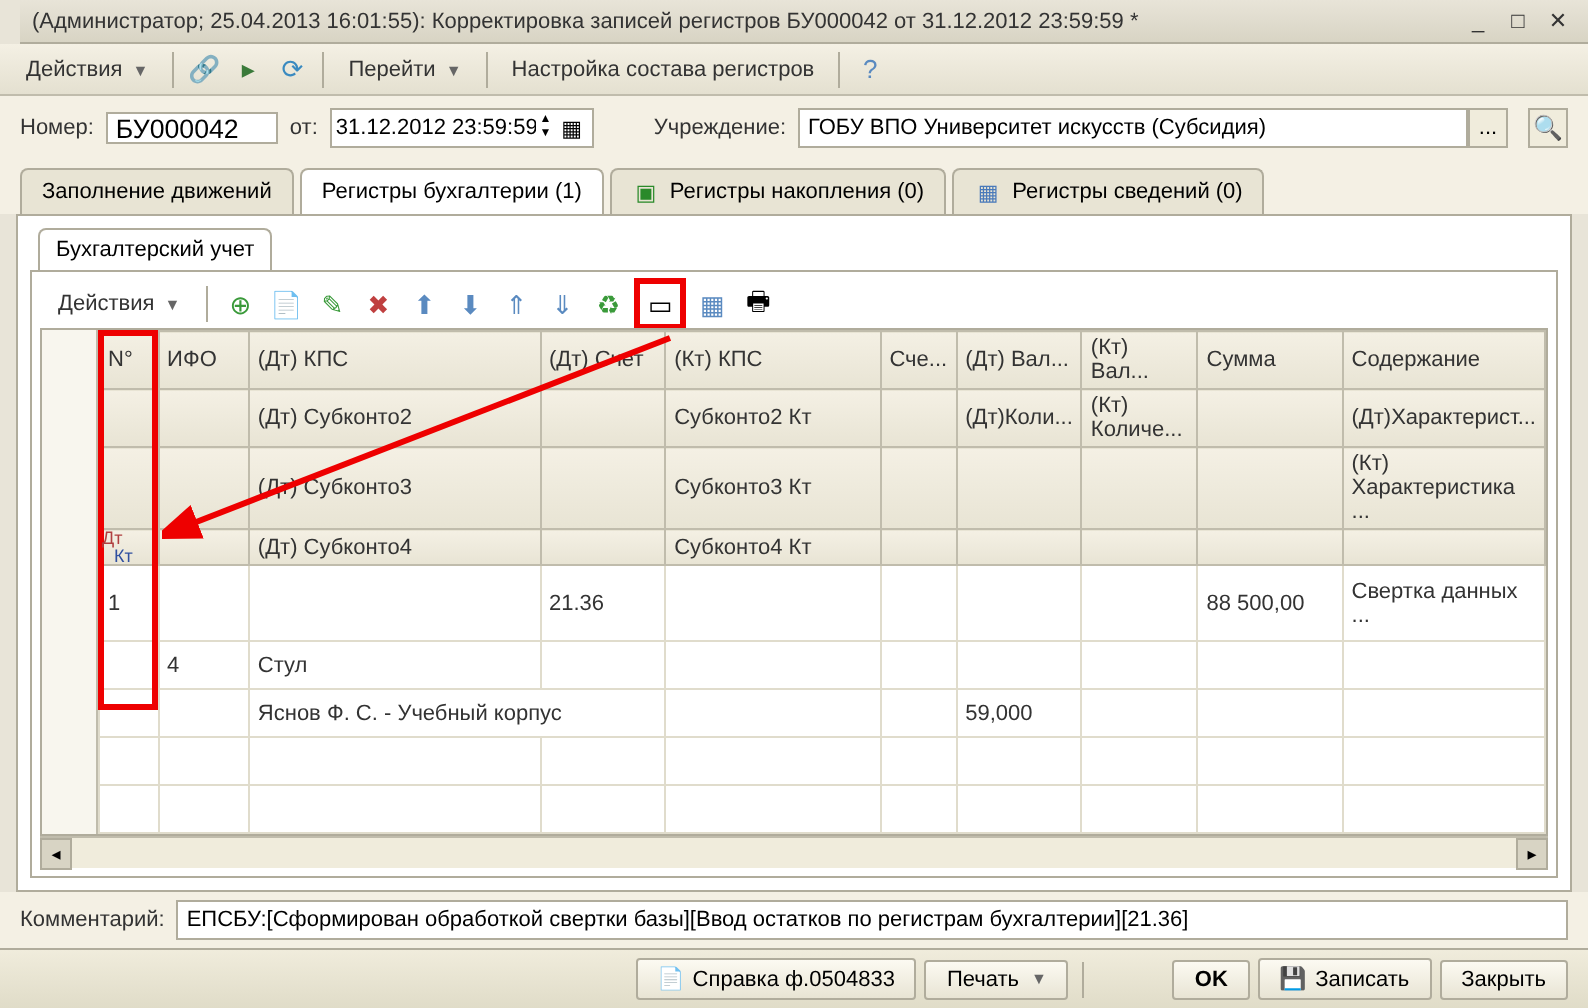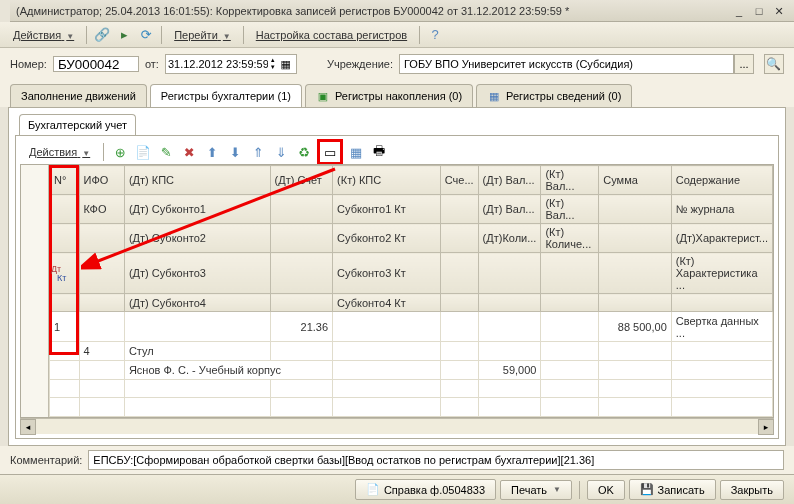--- a/index.html
+++ b/index.html
@@ -2,21 +2,21 @@
 <html><head>
 <meta charset="utf-8">
 <style>
 * { box-sizing: border-box; margin: 0; padding: 0; }
 body { font-family: Arial, sans-serif; font-size: 11px; background: #e8e4d8; width: 794px; height: 504px; overflow: hidden; }
 .window { width: 794px; height: 504px; display: flex; flex-direction: column; }
 .titlebar { background: linear-gradient(#e8e4d8,#d8d4c4); height: 22px; display: flex; align-items: center; padding: 0 6px; border-bottom: 1px solid #b0ac9c; margin-left: 10px; }
 .titlebar-title { flex: 1; font-size: 11px; color: #333; white-space: nowrap; overflow: hidden; }
 .win-btn { width: 18px; height: 16px; margin-left: 2px; text-align: center; cursor: pointer; font-size: 11px; line-height: 16px; color: #333; }
 .toolbar1 { height: 26px; background: linear-gradient(#f4f0e4,#e4e0d0); display: flex; align-items: center; padding: 0 6px; border-bottom: 1px solid #c0bcac; gap: 2px; }
-.tb-btn { padding: 2px 6px; cursor: pointer; color: #333; border: 1px solid transparent; text-decoration: underline; }
+.tb-btn { padding: 2px 6px; cursor: pointer; color: #333; border: 1px solid transparent; }
 .tb-icon { width: 20px; height: 20px; display: inline-flex; align-items: center; justify-content: center; cursor: pointer; font-size: 13px; }
 .dd-arrow { font-size: 8px; color: #666; margin-left: 2px; }
 .sep { width: 1px; height: 18px; background: #b0ac9c; margin: 0 3px; }
 .form-row { height: 32px; display: flex; align-items: center; padding: 0 10px; gap: 6px; background: #f4f0e4; }
 .label { color: #333; }
 .input { background: #fff; border: 1px solid #b0ac9c; height: 16px; padding: 2px 4px; }
 .input-num { width: 86px; }
 .input-date { width: 132px; background: #fff; border: 1px solid #b0ac9c; height: 20px; display: flex; align-items: center; padding: 0 2px; }
 .input-date input { border: none; outline: none; width: 100px; font-size: 11px; }
 .spin { width: 12px; display: flex; flex-direction: column; }
@@ -46,22 +46,22 @@
 table.grid { border-collapse: collapse; flex: 1; font-size: 11px; }
 table.grid th { background: linear-gradient(#f4f0e4,#e8e4d4); border: 1px solid #c0bcac; padding: 2px 4px; text-align: left; font-weight: normal; color: #333; height: 18px; }
 table.grid td { border: 1px solid #e0dccc; padding: 2px 4px; height: 18px; color: #333; }
 .hscroll { height: 16px; background: #e8e4d4; border-top: 1px solid #c0bcac; display: flex; }
 .hs-btn { width: 16px; height: 16px; background: #d8d4c4; border: 1px solid #b0ac9c; font-size: 9px; text-align: center; line-height: 14px; cursor: pointer; }
 .hs-track { flex: 1; background: #f0ecdc; }
 .comment-row { height: 28px; display: flex; align-items: center; padding: 0 10px; gap: 6px; background: #f4f0e4; }
 .comment-input { flex: 1; border: 1px solid #b0ac9c; height: 20px; padding: 2px 4px; font-size: 11px; }
 .footer { height: 30px; background: linear-gradient(#f0ecdc,#e0dcc8); display: flex; align-items: center; justify-content: flex-end; padding: 0 10px; gap: 4px; border-top: 1px solid #b0ac9c; }
 .fbtn { padding: 3px 10px; border: 1px solid #b0ac9c; background: linear-gradient(#fcfaf2,#e8e4d4); cursor: pointer; border-radius: 2px; display: flex; align-items: center; gap: 4px; }
-.fbtn.bold { font-weight: normal; }
-.ralign { text-align: right; }
+.fbtn.bold { font-weight: bold; margin-left: 37px; }
+.ralign { }
 </style>
 </head>
 <body>
 
 <div class="window">
   <div class="titlebar">
     <span class="titlebar-title">(Администратор; 25.04.2013 16:01:55): Корректировка записей регистров БУ000042 от 31.12.2012 23:59:59 *</span>
     <span class="win-btn">_</span>
     <span class="win-btn">□</span>
     <span class="win-btn">✕</span>
@@ -163,32 +163,20 @@
               <th style="width:64px">(Дт) Счет</th>
               <th style="width:110px">(Кт) КПС</th>
               <th style="width:36px">Сче...</th>
               <th style="width:58px">(Дт) Вал...</th>
               <th style="width:58px">(Кт) Вал...</th>
               <th style="width:74px">Сумма</th>
               <th>Содержание</th>
             </tr>
             <tr>
               <th></th>
-                <th>КФО</th>
-                <th>(Дт) Субконто1</th>
-                <th></th>
-                <th>Субконто1 Кт</th>
-                <th></th>
-                <th>(Дт) Вал...</th>
-                <th>(Кт) Вал...</th>
-                <th></th>
-                <th>№ журнала</th>
-            </tr>
-            <tr>
-              <th></th>
                 <th></th>
                 <th>(Дт) Субконто2</th>
                 <th></th>
                 <th>Субконто2 Кт</th>
                 <th></th>
                 <th>(Дт)Коли...</th>
                 <th>(Кт) Количе...</th>
                 <th></th>
                 <th>(Дт)Характерист...</th>
             </tr>

